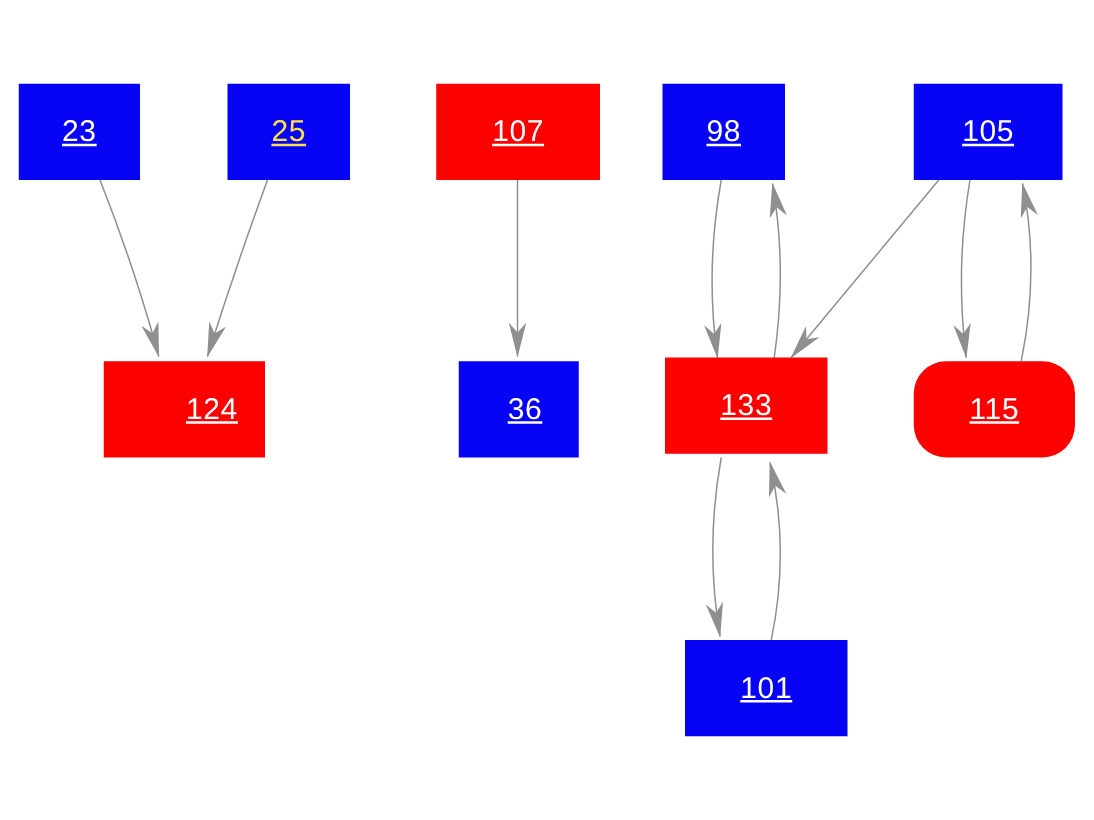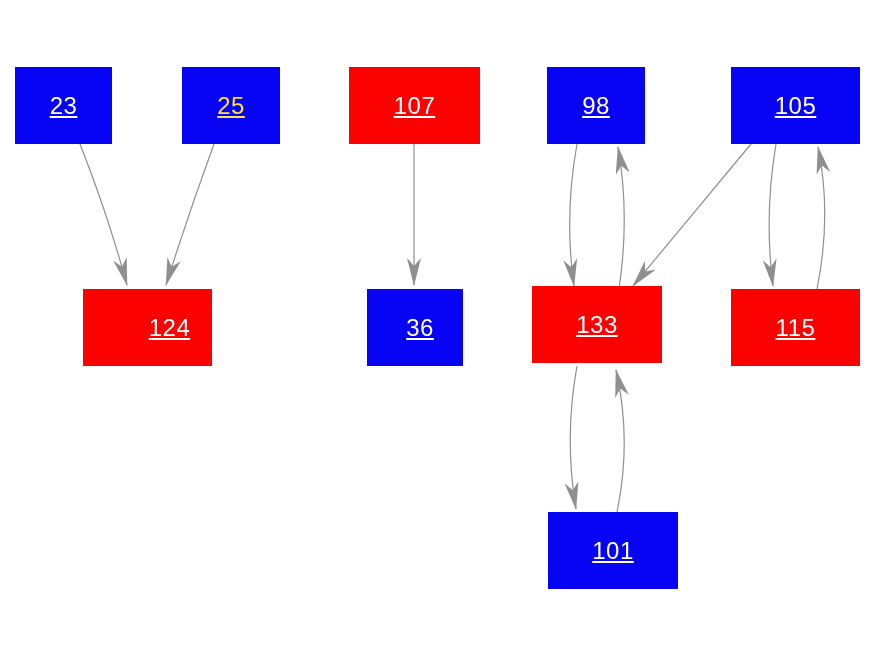--- a/index.html
+++ b/index.html
@@ -65,35 +65,35 @@
   <div id="nodes">
       <div class="node" style="left: 15px; top: 67px; width: 97px; height: 77px; background: rgb(7, 3, 245);">
         <span class="node-label" style="color: rgb(255, 255, 255);">23</span>
       </div>
       <div class="node" style="left: 182px; top: 67px; width: 98px; height: 77px; background: rgb(7, 3, 245);">
         <span class="node-label" style="color: #fde047;">25</span>
       </div>
       <div class="node" style="left: 349px; top: 67px; width: 131px; height: 77px; background: rgb(251, 2, 0);">
         <span class="node-label" style="color: rgb(255, 255, 255);">107</span>
       </div>
-      <div class="node" style="left: 547px; top: 67px; width: 98px; height: 77px; background: rgb(7, 3, 245);">
+      <div class="node" style="left: 530px; top: 67px; width: 98px; height: 77px; background: rgb(7, 3, 245);">
         <span class="node-label" style="color: rgb(255, 255, 255);">98</span>
       </div>
-      <div class="node" style="left: 731px; top: 67px; width: 129px; height: 77px; background: rgb(7, 3, 245);">
+      <div class="node" style="left: 731px; top: 67px; width: 119px; height: 77px; background: rgb(7, 3, 245);">
         <span class="node-label" style="color: rgb(255, 255, 255);">105</span>
       </div>
       <div class="node" style="left: 83px; top: 289px; width: 129px; height: 77px; background: rgb(251, 2, 0); padding-left: 44px;">
         <span class="node-label" style="color: rgb(255, 255, 255);">124</span>
       </div>
       <div class="node" style="left: 367px; top: 289px; width: 96px; height: 77px; background: rgb(7, 3, 245);">
         <span class="node-label" style="color: rgb(255, 255, 255); margin-left: 10px;">36</span>
       </div>
       <div class="node" style="left: 532px; top: 286px; width: 130px; height: 77px; background: rgb(251, 2, 0);">
         <span class="node-label" style="color: rgb(255, 255, 255);">133</span>
       </div>
-      <div class="node" style="left: 731px; top: 289px; width: 129px; height: 77px; background: rgb(251, 2, 0);">
+      <div class="node" style="left: 731px; top: 289px; width: 129px; height: 77px; background: rgb(251, 2, 0); border-radius: 26px;">
         <span class="node-label" style="color: rgb(255, 255, 255);">115</span>
       </div>
       <div class="node" style="left: 532px; top: 512px; width: 130px; height: 77px; background: rgb(7, 3, 245); margin-left: 16px;">
         <span class="node-label" style="color: rgb(255, 255, 255);">101</span>
       </div>
     </div>
 </div>
 
 </body></html>

